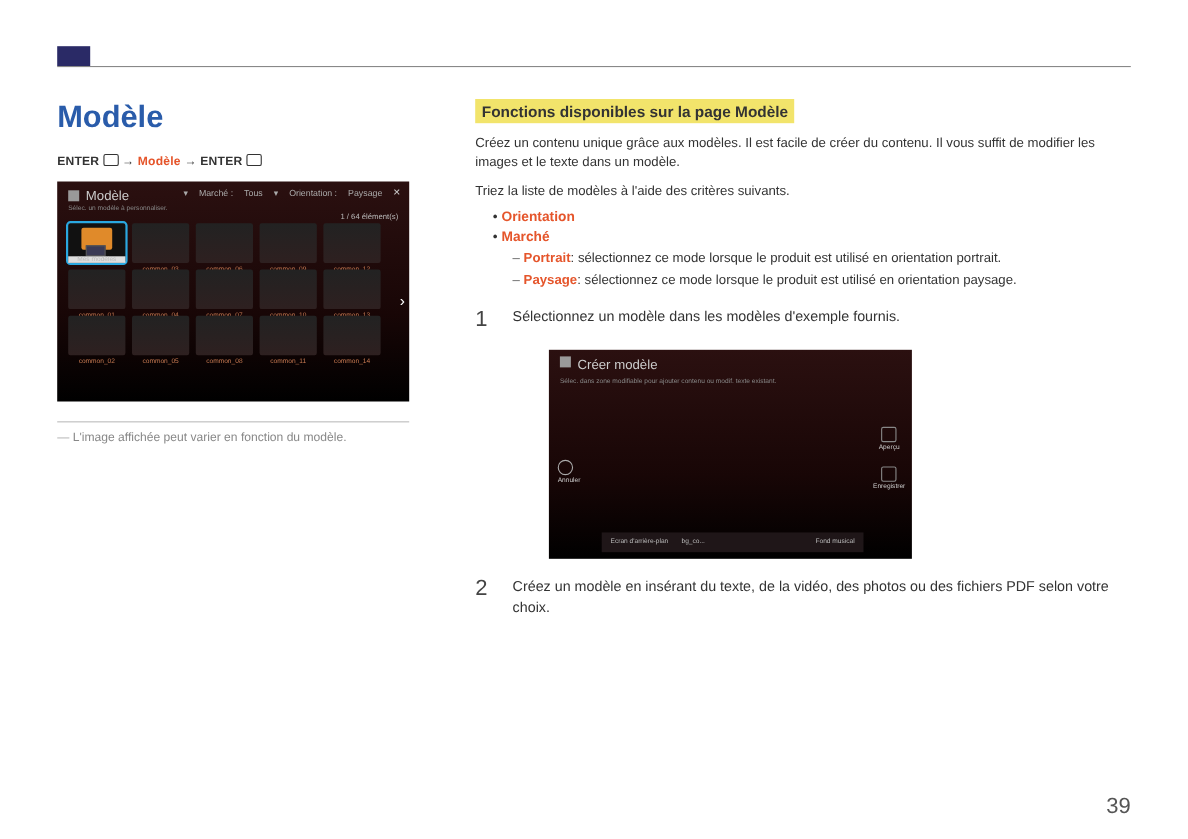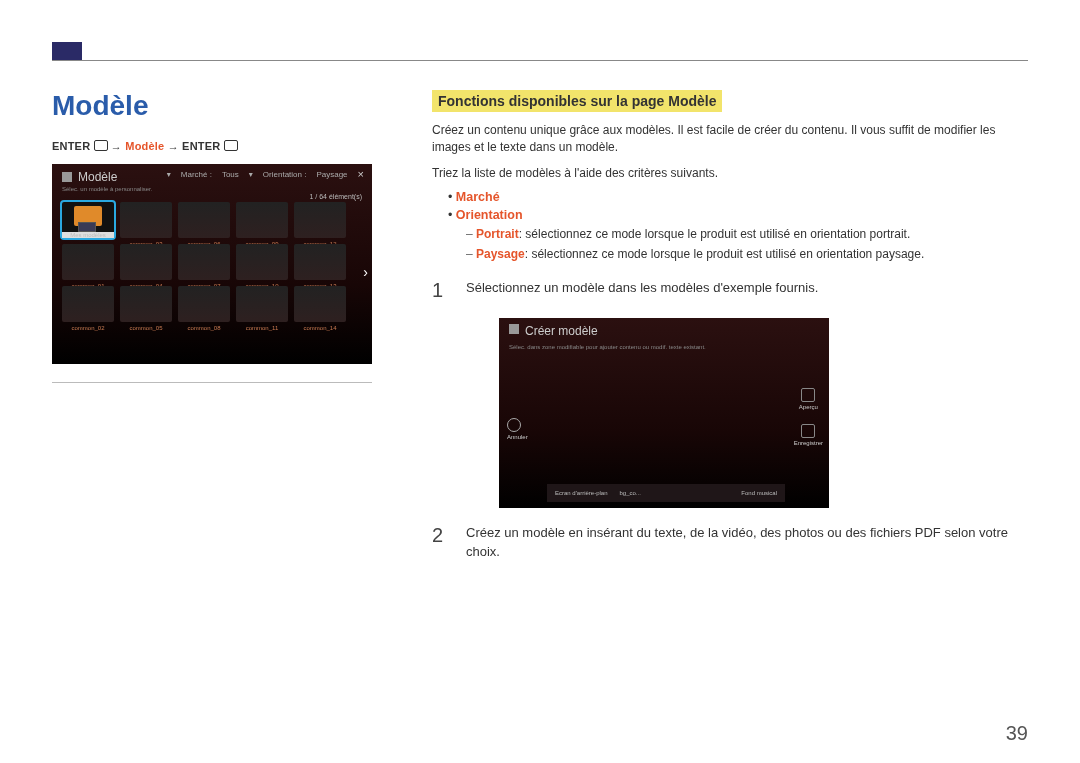--- a/index.html
+++ b/index.html
@@ -277,29 +277,30 @@
             <div class="lbl">common_11</div>
           </div>
         <div class="cell">
             <div class="lbl">common_14</div>
           </div>
       </div>
       <div class="nav-right">›</div>
     </div>
 
     <div class="sep1"></div>
+    <div class="note">L'image affichée peut varier en fonction du modèle.</div>
   </div>
 
   <div class="col-right">
     <div class="h2">Fonctions disponibles sur la page Modèle</div>
     <div class="p">Créez un contenu unique grâce aux modèles. Il est facile de créer du contenu. Il vous suffit de modifier les images et le texte dans un modèle.</div>
     <div class="p">Triez la liste de modèles à l'aide des critères suivants.</div>
 
+    <div class="bul"><span class="orange">Orientation</span></div>
     <div class="bul"><span class="orange">Marché</span></div>
-    <div class="bul"><span class="orange">Orientation</span></div>
     <div class="sub"><span class="orange">Portrait</span><span>: sélectionnez ce mode lorsque le produit est utilisé en orientation portrait.</span></div>
     <div class="sub"><span class="orange">Paysage</span><span>: sélectionnez ce mode lorsque le produit est utilisé en orientation paysage.</span></div>
 
     <div class="numrow">
       <div class="num">1</div>
       <div class="numtxt">Sélectionnez un modèle dans les modèles d'exemple fournis.</div>
     </div>
 
     <div class="numrow">
       <div class="num"></div>

